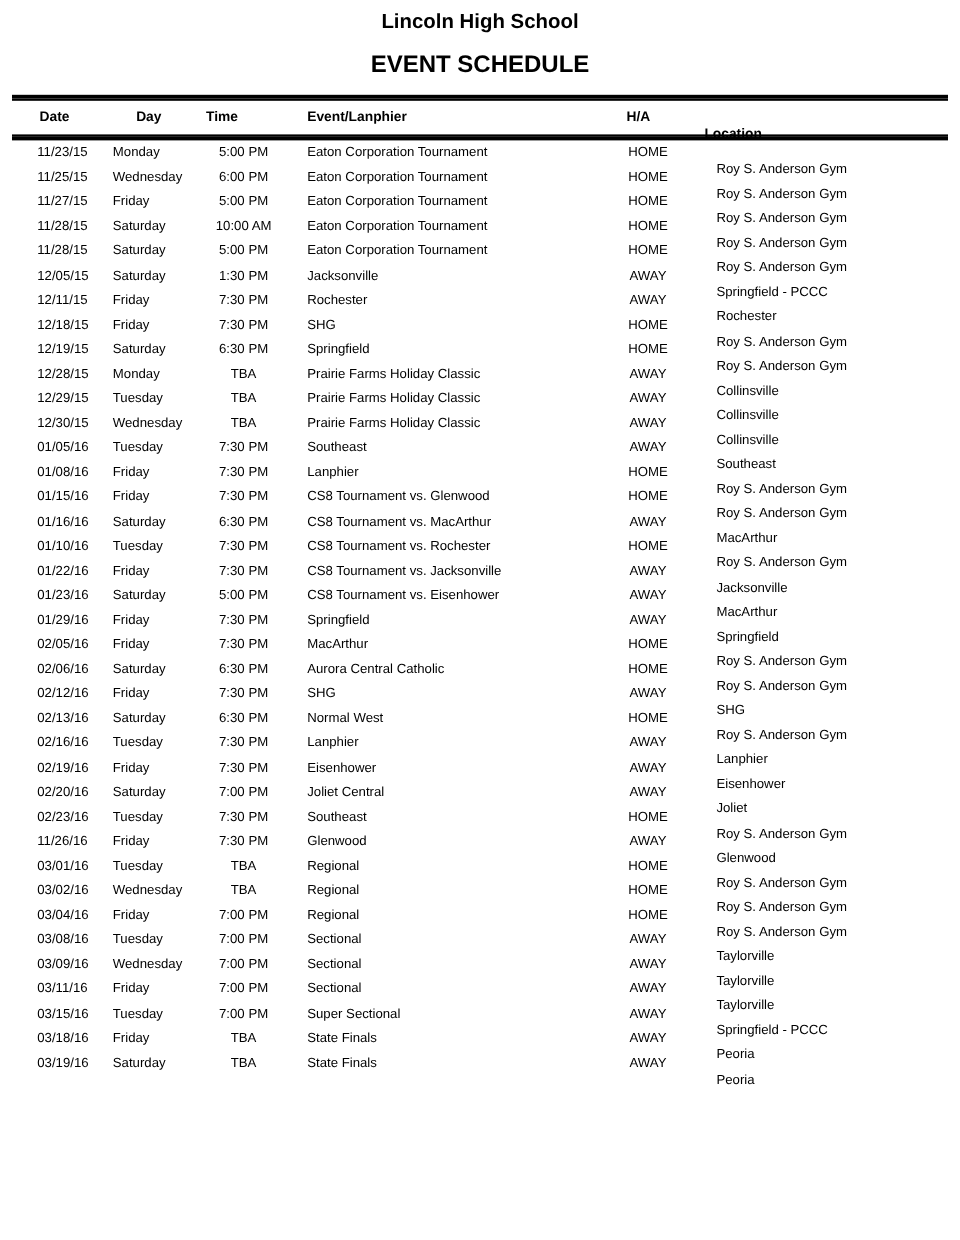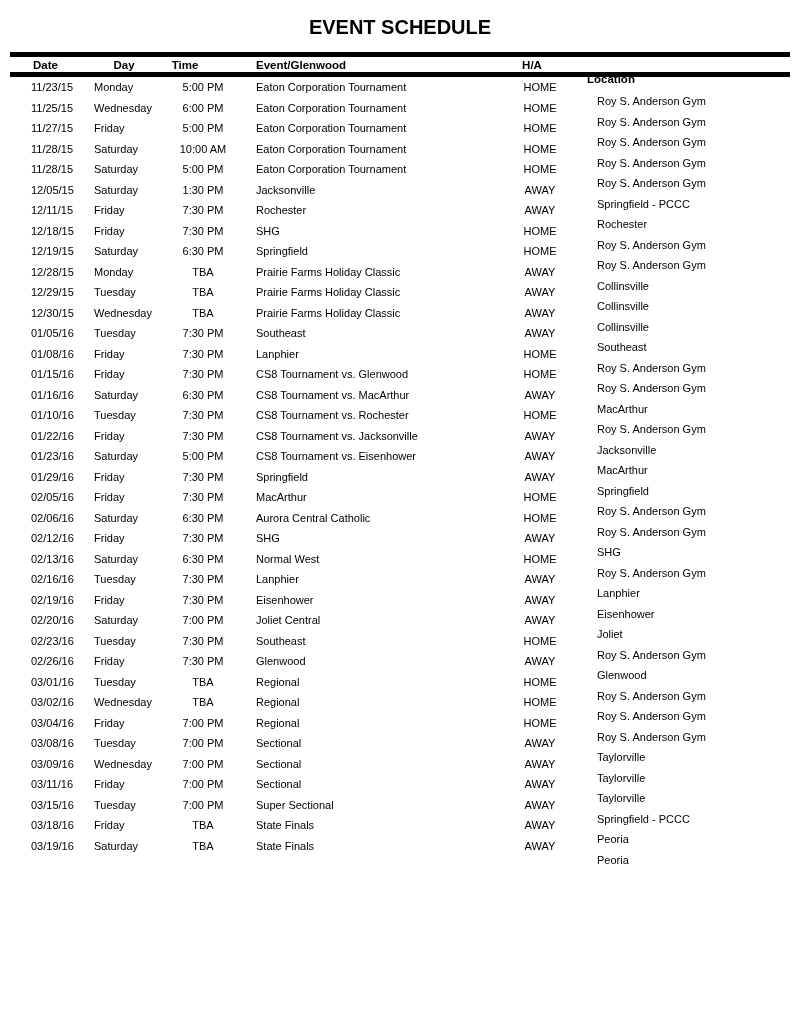--- a/index.html
+++ b/index.html
@@ -18,21 +18,21 @@
   .school-name   { padding-top: 8px;  font-size: 17px; line-height: 19px; font-weight: bold; }
   .doc-title     { margin-top: 16px;   font-size: 20px; line-height: 22px; font-weight: bold; }
   .team-title    { margin-top: 15px;  font-size: 18px; line-height: 20px; font-weight: bold; font-style: italic; }
 
   
   .schedule { margin: 14px 10px 0 10px; width: 780px; }
   .rule-top { height: 2px; border-top: 3px solid #000; border-bottom: 2px solid #000; }
   .rule-mid { height: 1px; border-top: 2px solid #000; border-bottom: 3px solid #000; }
 
   .row { display: flex; align-items: center; }
-  .thead-row { height: 15px; font-weight: bold; font-size: 11.5px; }
+  .thead-row { height: 28px; font-weight: bold; font-size: 11.5px; }
   .data-row  { height: 20.5px; font-size: 11px; }
 
   .c-date  { width: 78px;  padding-left: 21px; }
   .c-day   { width: 72px;  padding-left: 6px;  }
   .c-time  { width: 86px;  text-align: center; }
   .c-event { width: 254px; padding-left: 10px; white-space: nowrap; overflow: hidden; }
   .c-ha    { width: 80px;  text-align: center; }
   .c-loc   { flex: 1;      padding-left: 17px; white-space: nowrap; overflow: hidden; margin-top: 28px; }
 
   .thead-row .c-date { padding-left: 23px; }
@@ -45,31 +45,32 @@
   .doc-footer { position: absolute; left: 0; top: 1036px; width: 648px; }
   .footer-rule { margin-left: 8px; width: 792px; height: 3px; background: #4d4d4d; }
   .page-label { margin: 2px 0 0 9px; font-size: 12px; line-height: 14px; }
 </style>
 </head>
 <body>
 
 <div class="page">
 
   <div class="doc-header">
+    <div class="school-name">Lincoln High School</div>
     <div class="doc-title">EVENT SCHEDULE</div>
   </div>
 
   <div class="schedule">
     <div class="rule-top"></div>
 
     <div class="row thead-row">
       <div class="c-date">Date</div>
       <div class="c-day">Day</div>
       <div class="c-time">Time</div>
-      <div class="c-event">Event/Glenwood</div>
+      <div class="c-event">Event/Lanphier</div>
       <div class="c-ha">H/A</div>
       <div class="c-loc">Location</div>
     </div>
 
     <div class="rule-mid"></div>
 
     <div id="table-body">
     <div class="row data-row">
       <div class="c-date">11/23/15</div>
       <div class="c-day">Monday</div>
@@ -316,21 +317,21 @@
     <div class="row data-row">
       <div class="c-date">02/23/16</div>
       <div class="c-day">Tuesday</div>
       <div class="c-time">7:30 PM</div>
       <div class="c-event">Southeast</div>
       <div class="c-ha">HOME</div>
       <div class="c-loc">Roy S. Anderson Gym</div>
     </div>
 
     <div class="row data-row">
-      <div class="c-date">02/26/16</div>
+      <div class="c-date">11/26/16</div>
       <div class="c-day">Friday</div>
       <div class="c-time">7:30 PM</div>
       <div class="c-event">Glenwood</div>
       <div class="c-ha">AWAY</div>
       <div class="c-loc">Glenwood</div>
     </div>
 
     <div class="row data-row">
       <div class="c-date">03/01/16</div>
       <div class="c-day">Tuesday</div>

